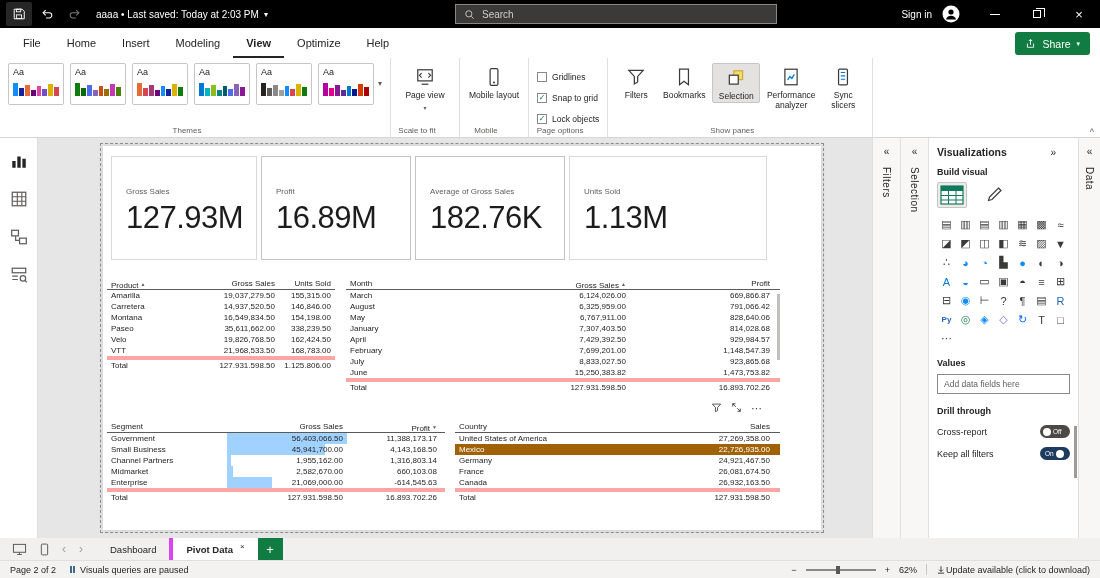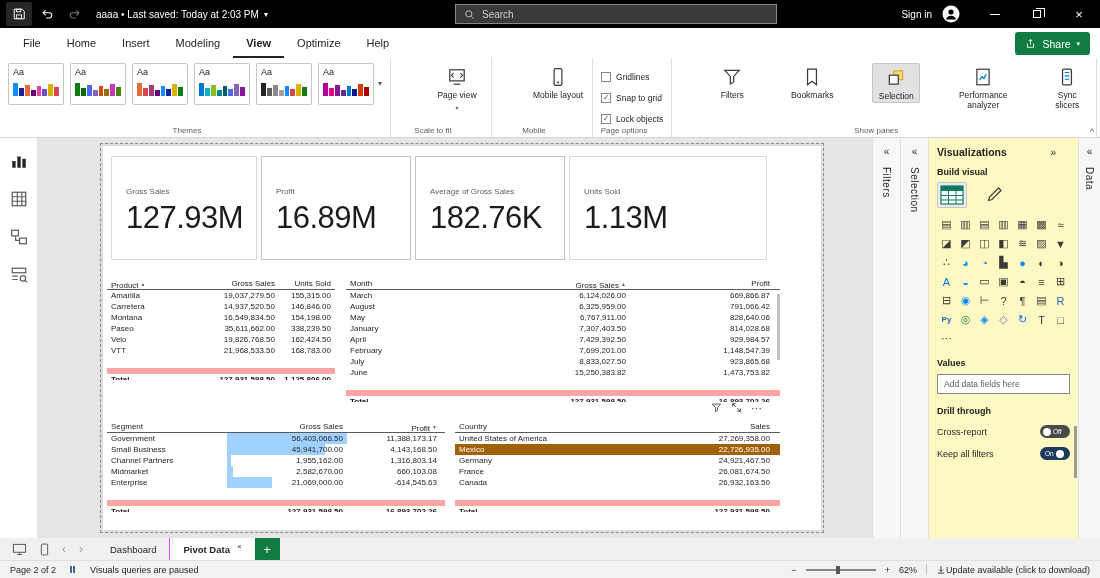--- a/index.html
+++ b/index.html
@@ -30,21 +30,21 @@
   
   .ribbon { height:80px; background:#fff; border-bottom:1px solid #d8d6d4; display:flex; position:relative; }
   .rgroup { position:relative; height:100%; border-right:1px solid #e1dfdd; padding:5px 8px 14px; display:flex; align-items:flex-start; }
   .rgroup-label { position:absolute; bottom:2px; left:0; right:16px; text-align:center; font-size:8px; color:#605e5c; }
   .themes-row { display:flex; gap:6px; align-items:flex-start; }
   .theme-card { width:56px; height:42px; border:1px solid #c8c6c4; border-radius:2px; background:#fff; padding:3px 4px 0; }
   .theme-aa { font-size:9px; color:#252423; display:block; }
   .theme-bars { display:flex; gap:1px; align-items:flex-end; margin-top:3px; height:16px; }
   .theme-bar { width:5px; display:block; }
   .themes-caret { font-size:8px; color:#605e5c; margin-left:4px; margin-top:16px; }
-  .rbtn-lg { width:52px; display:flex; flex-direction:column; align-items:center; gap:3px; padding-top:3px; font-size:8.5px; color:#252423; text-align:center; line-height:9.5px;margin-left:32px; }
+  .rbtn-lg { width:52px; display:flex; flex-direction:column; align-items:center; gap:3px; padding-top:3px; font-size:8.5px; color:#252423; text-align:center; line-height:9.5px; }
   .rbtn-lg.active { background:#e4e2e0; border:1px solid #c8c6c4; border-radius:2px; }
   .rbtn-icon { width:22px; height:22px; display:flex; align-items:center; justify-content:center; }
   .cb-col { display:flex; flex-direction:column; gap:11px; padding-top:9px; }
   .cb-row { display:flex; align-items:center; gap:5px; font-size:8.5px; color:#252423; }
   .cb-box { width:10px; height:10px; border:1px solid #8a8886; background:#fff; display:flex; align-items:center; justify-content:center; font-size:8px; color:#107C41; line-height:1; }
   .ribbon-collapse { position:absolute; right:6px; bottom:0; font-size:9px; color:#605e5c; }
 
   
   .main { height:400px; display:flex; background:#e6e6e6; }
   .rail { width:38px; flex:0 0 38px; background:#fff; border-right:1px solid #e1dfdd; display:flex; flex-direction:column; align-items:center; padding-top:12px; gap:16px; }
@@ -60,21 +60,21 @@
   .kpi-card:nth-child(1){ width:146px; }
   .kpi-card:nth-child(2){ width:150px; border-color:#c4c4c4; }
   .kpi-card:nth-child(3){ width:150px; border-color:#c4c4c4; }
   .kpi-card:nth-child(4){ width:198px; }
   .kpi-label { font-size:8px; color:#605e5c; display:block; }
   .kpi-value { font-size:31px; color:#1c1c1c; display:block; margin-top:4px; letter-spacing:-0.5px; }
 
   .tbl { position:absolute; font-size:8px; color:#252423; }
   .tr { display:flex; height:11px; line-height:11px; }
   .tr.head { border-bottom:1px solid #5a5a5a; height:12px; line-height:12px; }
-  .tr.total { border-top:6px solid #fca5a5; font-weight:bold; height:12px; line-height:12px;margin-top:12px; }
+  .tr.total { border-top:4px solid #fca5a5; font-weight:normal; height:12px; line-height:12px; }
   .tr.hl { background:#a16207; color:#fff; }
   .td { padding:0 4px; white-space:nowrap; overflow:hidden; }
   .td.num { text-align:right; }
   .sort { font-size:5px; color:#605e5c; margin-left:2px; vertical-align:2px; }
   #tblA { left:4px;  top:132px; width:228px; }
   #tblB { left:243px; top:132px; width:434px; }
   #tblC { left:4px;  top:275px; width:338px; }
   #tblD { left:352px; top:275px; width:325px; }
   #tblA .td:nth-child(1){width:96px;} #tblA .td:nth-child(2){width:76px;} #tblA .td:nth-child(3){width:56px;}
   #tblB .td:nth-child(1){width:122px;} #tblB .td:nth-child(2){width:162px;} #tblB .td:nth-child(3){width:144px;}
@@ -83,21 +83,21 @@
   .tbl-scroll { position:absolute; right:0; top:16px; width:3px; height:66px; background:#c2c0be; }
 
   .visual-opts { position:absolute; left:608px; top:256px; display:flex; gap:9px; align-items:center; color:#3a3a38; }
   .opt-more { font-size:11px; line-height:10px; }
 
   .strip { flex:0 0 28px; width:28px; background:#f8f7f6; border-left:1px solid #e1dfdd; display:flex; flex-direction:column; align-items:center; padding-top:8px; gap:10px; }
   .strip.narrow { flex-basis:22px; width:22px; }
   .strip-chev { font-size:10px; color:#252423; }
   .strip-label { writing-mode:vertical-rl; font-size:10px; color:#252423; letter-spacing:0.5px; }
 
-  .viz-pane { flex:0 0 150px; width:150px; background:#fef9c3; border-left:1px solid #e1dfdd; padding:8px 8px 0; position:relative; font-size:9px; color:#252423; overflow:hidden; }
+  .viz-pane { flex:0 0 150px; width:150px; background:#ffffff; border-left:1px solid #e1dfdd; padding:8px 8px 0; position:relative; font-size:9px; color:#252423; overflow:hidden; }
   .viz-header { display:flex; align-items:center; gap:8px; font-size:10.5px; font-weight:bold; }
   .viz-header .chev { font-weight:normal; font-size:10px; margin-left:auto; margin-right:14px; }
   .build-label { font-size:9px; font-weight:bold; margin:9px 0 5px; }
   .build-icons { display:flex; gap:12px; align-items:center; }
   .build-ico { width:30px; height:26px; display:flex; align-items:center; justify-content:center; }
   .build-ico.sel { background:#edebe9; border:1px solid #c8c6c4; border-radius:2px; }
   .gallery { display:flex; flex-wrap:wrap; margin-top:7px; width:134px; }
   .viz-ico { width:19px; height:19px; display:flex; align-items:center; justify-content:center; font-size:11px; color:#3a3a38; }
   .viz-ico.txt { font-size:8px; font-weight:bold; }
   .values-label { font-weight:bold; margin-top:10px; }
@@ -109,28 +109,28 @@
   .pill.off { background:#4a4947; }
   .pill.on  { background:#1d3a5f; }
   .pill.on .knob { order:2; }
   .pill.on .pill-label { order:1; margin-left:2px; }
   .viz-scroll { position:absolute; right:1px; top:288px; width:3px; height:52px; background:#9d9b99; }
 
   
   .tabbar { height:22px; background:#f1f0ef; display:flex; align-items:stretch; }
   .tab-controls { display:flex; align-items:center; gap:13px; padding:0 14px 0 12px; color:#605e5c; }
   .tab-nav { color:#a19f9d; font-size:12px; line-height:1; }
-  .tab { display:flex; align-items:center; padding:0 13px; font-size:9.5px; color:#252423; border-right:1px solid #d946ef; }
+  .tab { display:flex; align-items:center; padding:0 13px; font-size:9.5px; color:#252423; border-right:4px solid #d946ef; }
   .tab.active { background:#fff; font-weight:bold; border-right:none; }
   .tab-close { font-size:8px; margin-left:7px; transform:translateY(-3px); font-weight:normal; }
   .add-tab { width:25px; background:#107C41; color:#fff; display:flex; align-items:center; justify-content:center; font-size:13px; }
 
   
   .statusbar { height:18px; background:#f3f2f1; border-top:1px solid #e1dfdd; display:flex; align-items:center; font-size:9px; color:#252423; padding:0 10px; gap:14px; }
-  .sb-msg { display:flex; align-items:center; gap:15px;text-align:right; }
+  .sb-msg { display:flex; align-items:center; gap:5px;text-align:right; }
   .pause-ico { display:flex; gap:1px; }
   .pause-ico i { width:2px; height:7px; background:#3b6a8f; display:block; }
   .sb-right { margin-left:auto; display:flex; align-items:center; gap:9px; }
   .sb-track { width:70px; height:2px; background:#8a8886; position:relative; }
   .sb-thumb { position:absolute; left:44%; top:-3px; width:4px; height:8px; background:#5a5857; }
   .sb-sep { width:1px; height:11px; background:#c8c6c4; }
   .sb-update { display:flex; align-items:center; }
   svg { display:block; }
 </style>
 </head>

